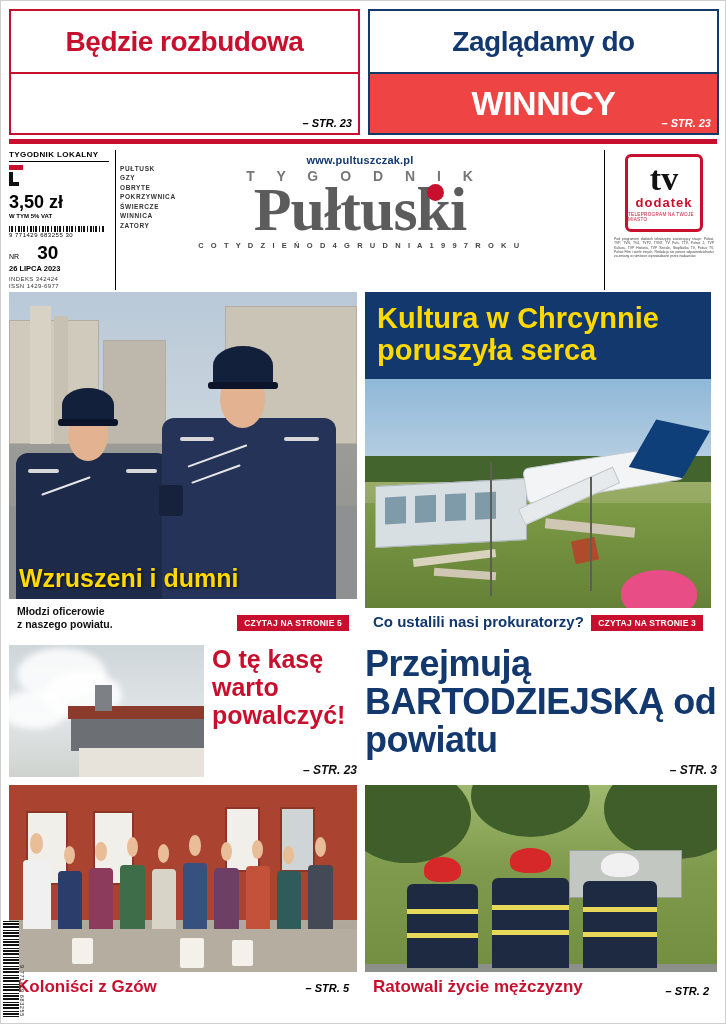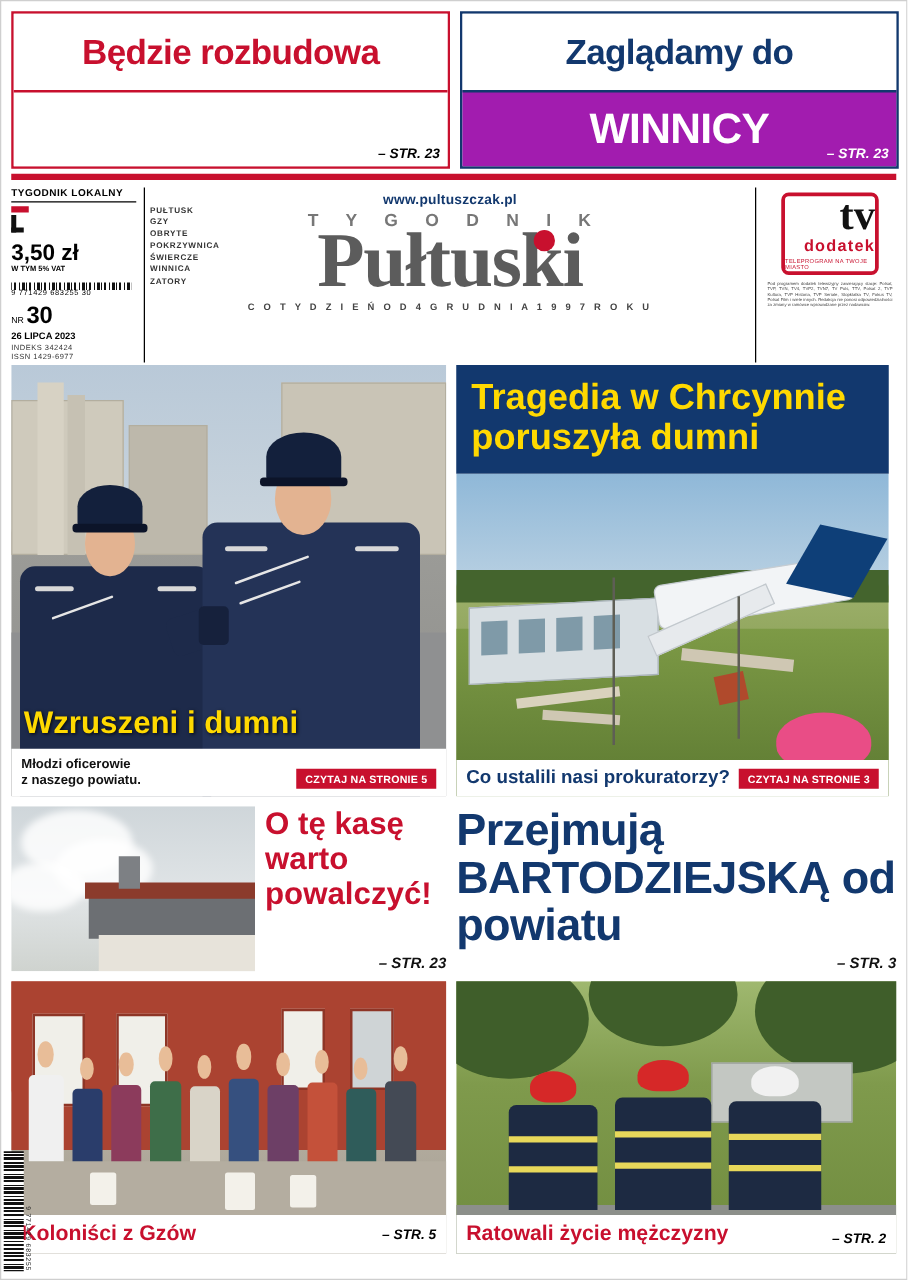--- a/index.html
+++ b/index.html
@@ -65,21 +65,21 @@
   }
   .banner-right { border-color: #12386e; }
   .banner-right .row1 { background: #ffffff; }
   .banner-right .row1 span {
     color: #12386e;
     font-weight: bold;
     font-size: 28px;
     letter-spacing: -0.5px;
   }
   .banner-right .row2 {
-    background: #a21caf;
+    background: #ef4444;
     border-top: 2px solid #12386e;
   }
   .banner-right .row2 .big {
     color: #ffffff;
     font-weight: bold;
     font-size: 34px;
     letter-spacing: -0.5px;
   }
   .banner-right .row2 .page-ref { color: #ffffff; }
 
@@ -134,21 +134,21 @@
   .barcode {
     margin-top: 6px;
     height: 34px;
     width: 96px;
     background: repeating-linear-gradient(
       to right,
       #111 0 1px, #fff 1px 2px, #111 2px 4px, #fff 4px 6px,
       #111 6px 7px, #fff 7px 9px, #111 9px 11px, #fff 11px 12px);
   }
   .barcode-num { font-size: 6px; letter-spacing: 0.5px; }
-  .issue-row { display: flex; align-items: baseline; gap: 2px; margin-top: 3px; }
+  .issue-row { display: flex; align-items: baseline; gap: 18px; margin-top: 3px; }
   .issue-nr { font-size: 7px; }
   .issue-num { font-size: 19px; font-weight: bold; }
   .issue-date { font-size: 7.5px; font-weight: bold; margin-top: 1px; }
 
   .mast-mid {
     flex: 1;
     position: relative;
     display: flex;
     flex-direction: column;
     align-items: center;
@@ -207,25 +207,25 @@
   .index-line { font-size: 6px; color: #333; margin-top: 3px; letter-spacing: .4px;}
   .issn-line { font-size: 6px; color: #333; letter-spacing: .4px;}
 
   .mast-right {
     width: 106px;
     display: flex;
     flex-direction: column;
     align-items: center;
   }
   .tv-box {
-    width: 78px; height: 66px;
+    width: 78px; height: 78px;
     border: 3px solid #c8102e;
     border-radius: 6px;
     display: flex; flex-direction: column;
-    align-items: flex-end; justify-content: center;
+    align-items: center; justify-content: center;
     margin-top: 4px;
   }
   .tv-big {
     font-family: "Liberation Serif", serif;
     font-size: 34px; font-weight: bold; color: #111;
     line-height: 0.9;
   }
   .tv-dodatek { font-size: 13px; color: #c8102e; font-weight: bold; letter-spacing: 1px;}
   .tv-sub { font-size: 4.6px; color: #c8102e; letter-spacing: .3px; margin-top:2px;}
   .legal {
@@ -527,21 +527,21 @@
         </div>
         <div class="caption-yellow">Wzruszeni i dumni</div>
         <div class="white-strip">
           <div class="lead" style="white-space:pre-line;">Młodzi oficerowie
 z naszego powiatu.</div>
           <div class="read-tag">CZYTAJ NA STRONIE 5</div>
         </div>
       </div>
 
       <div style="width:346px;height:345px;display:flex;flex-direction:column;">
-        <div class="tragedia-box">Tragedia w Chrcynnie poruszyła dumni</div>
+        <div class="tragedia-box">Kultura w Chrcynnie poruszyła serca</div>
         <div class="photo" style="flex:1;position:relative;">
           <div class="scene sc-crash">
             <div class="treeline"></div>
             <div class="grass"></div>
             <div class="hangar" style="left:3%;top:40%;width:44%;height:24%;">
               <div class="win" style="left:6%;top:18%;width:14%;height:46%;"></div>
               <div class="win" style="left:26%;top:18%;width:14%;height:46%;"></div>
               <div class="win" style="left:46%;top:18%;width:14%;height:46%;"></div>
               <div class="win" style="left:66%;top:18%;width:14%;height:46%;"></div>
             </div>

